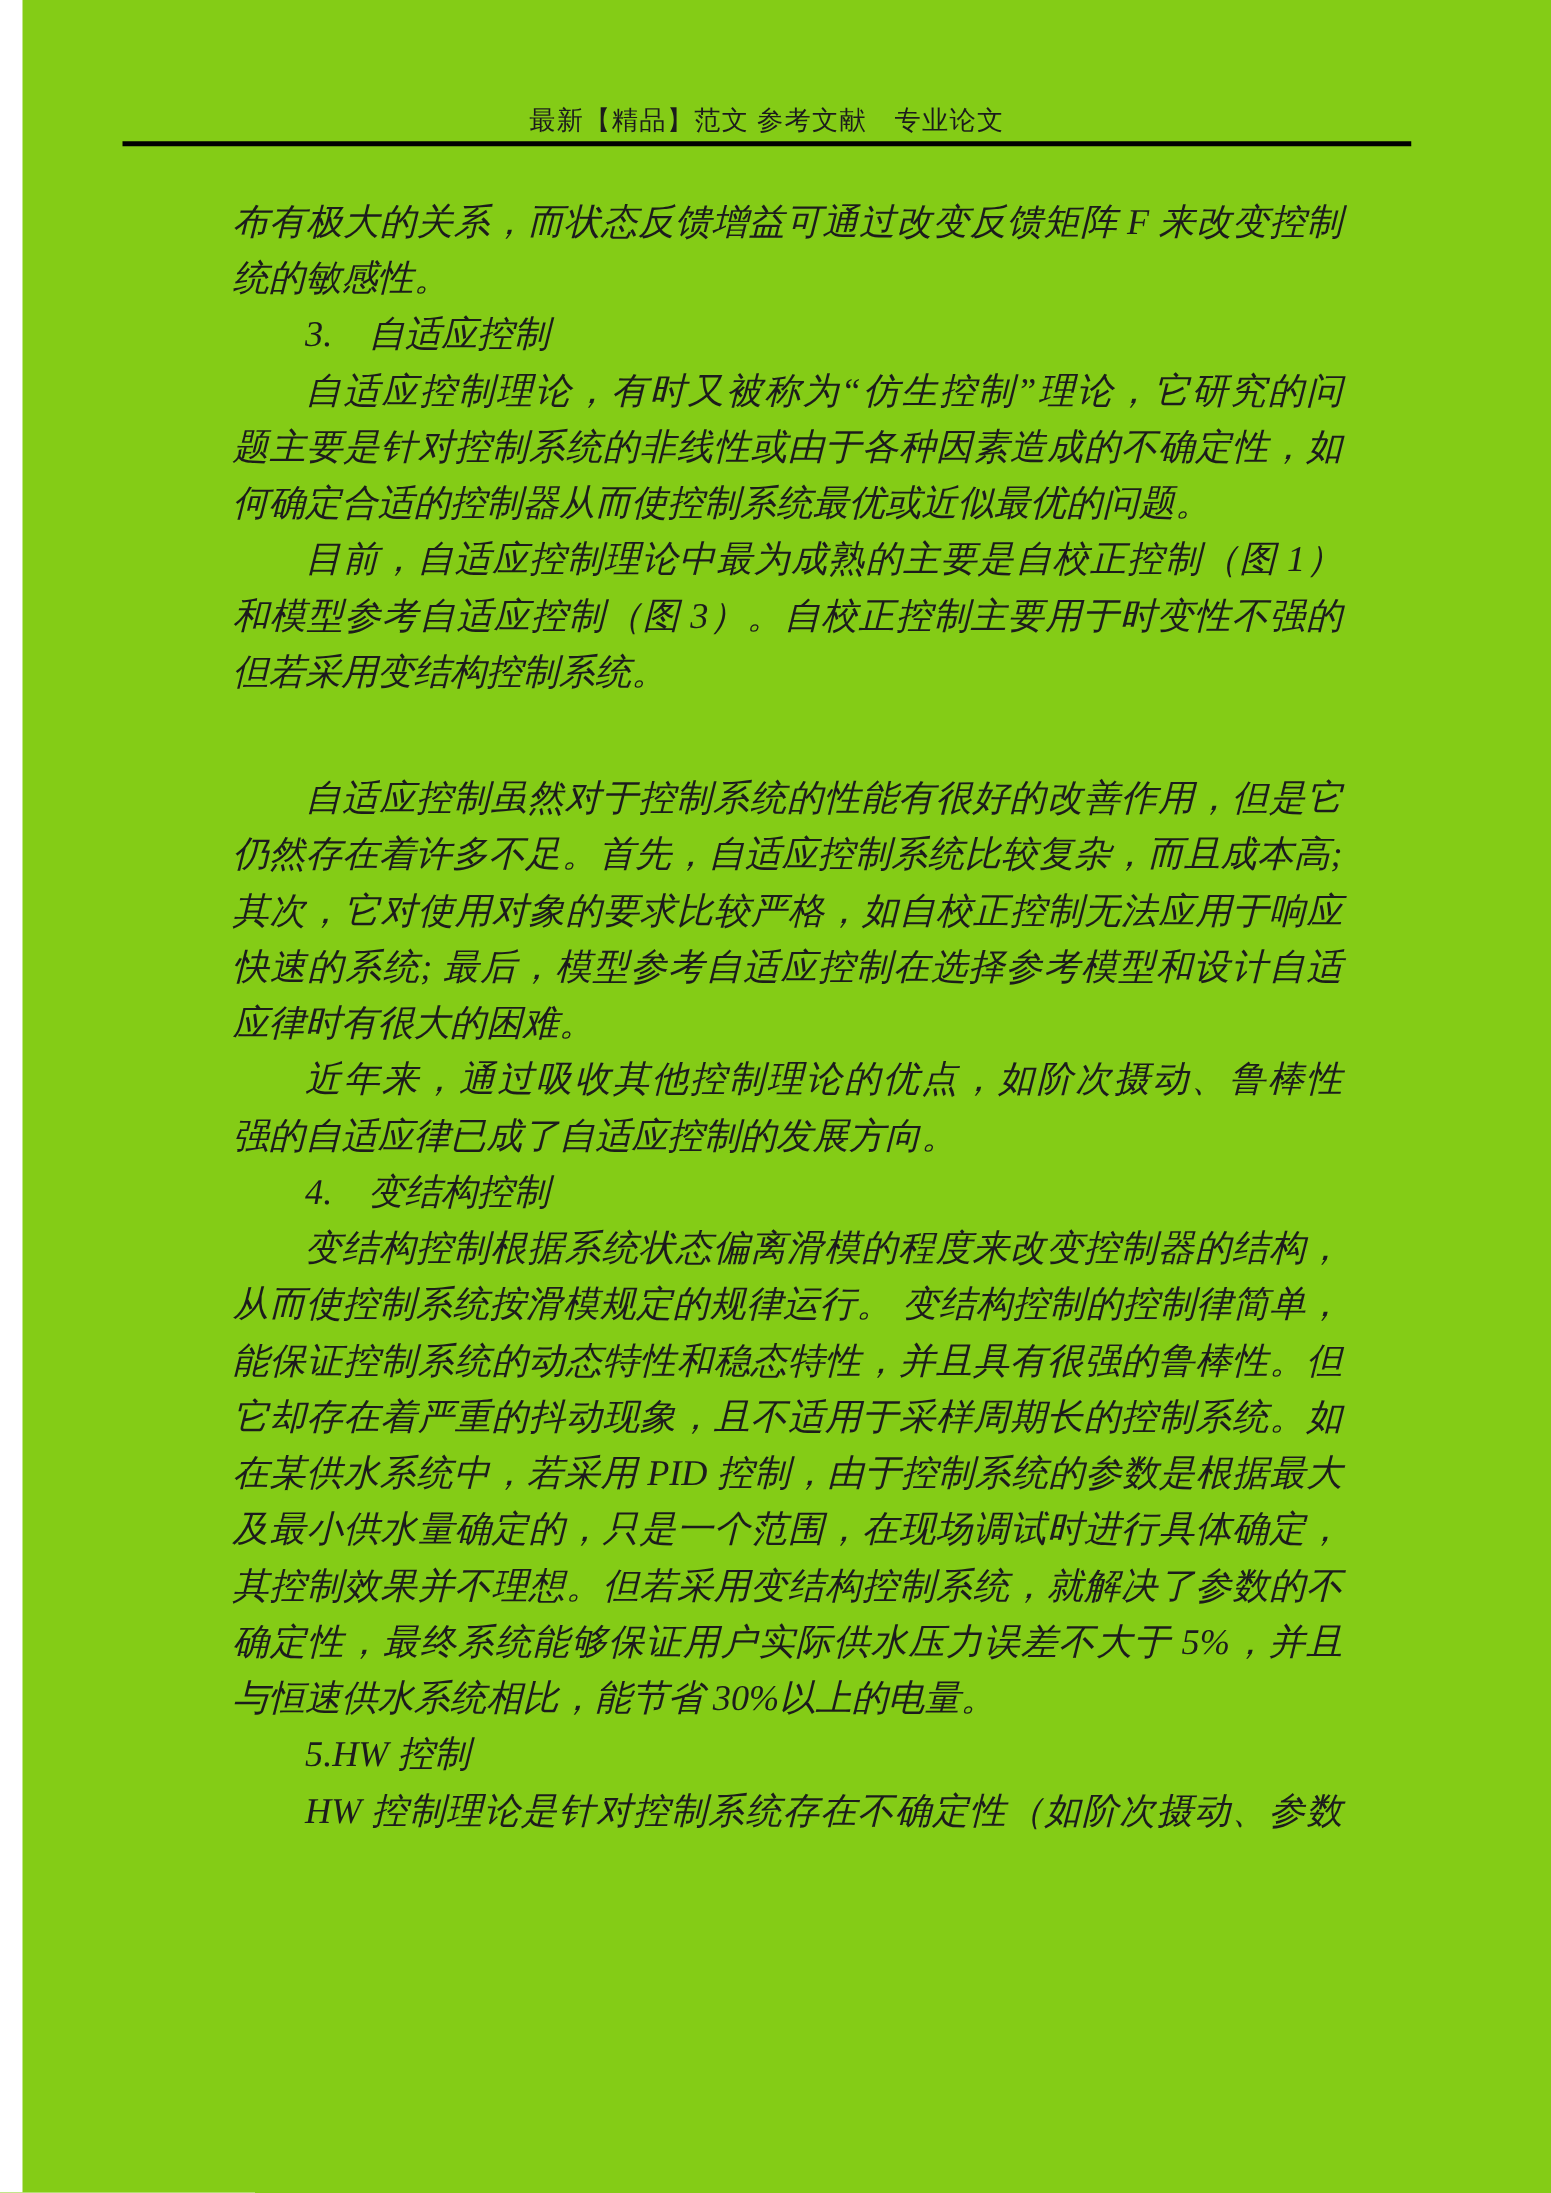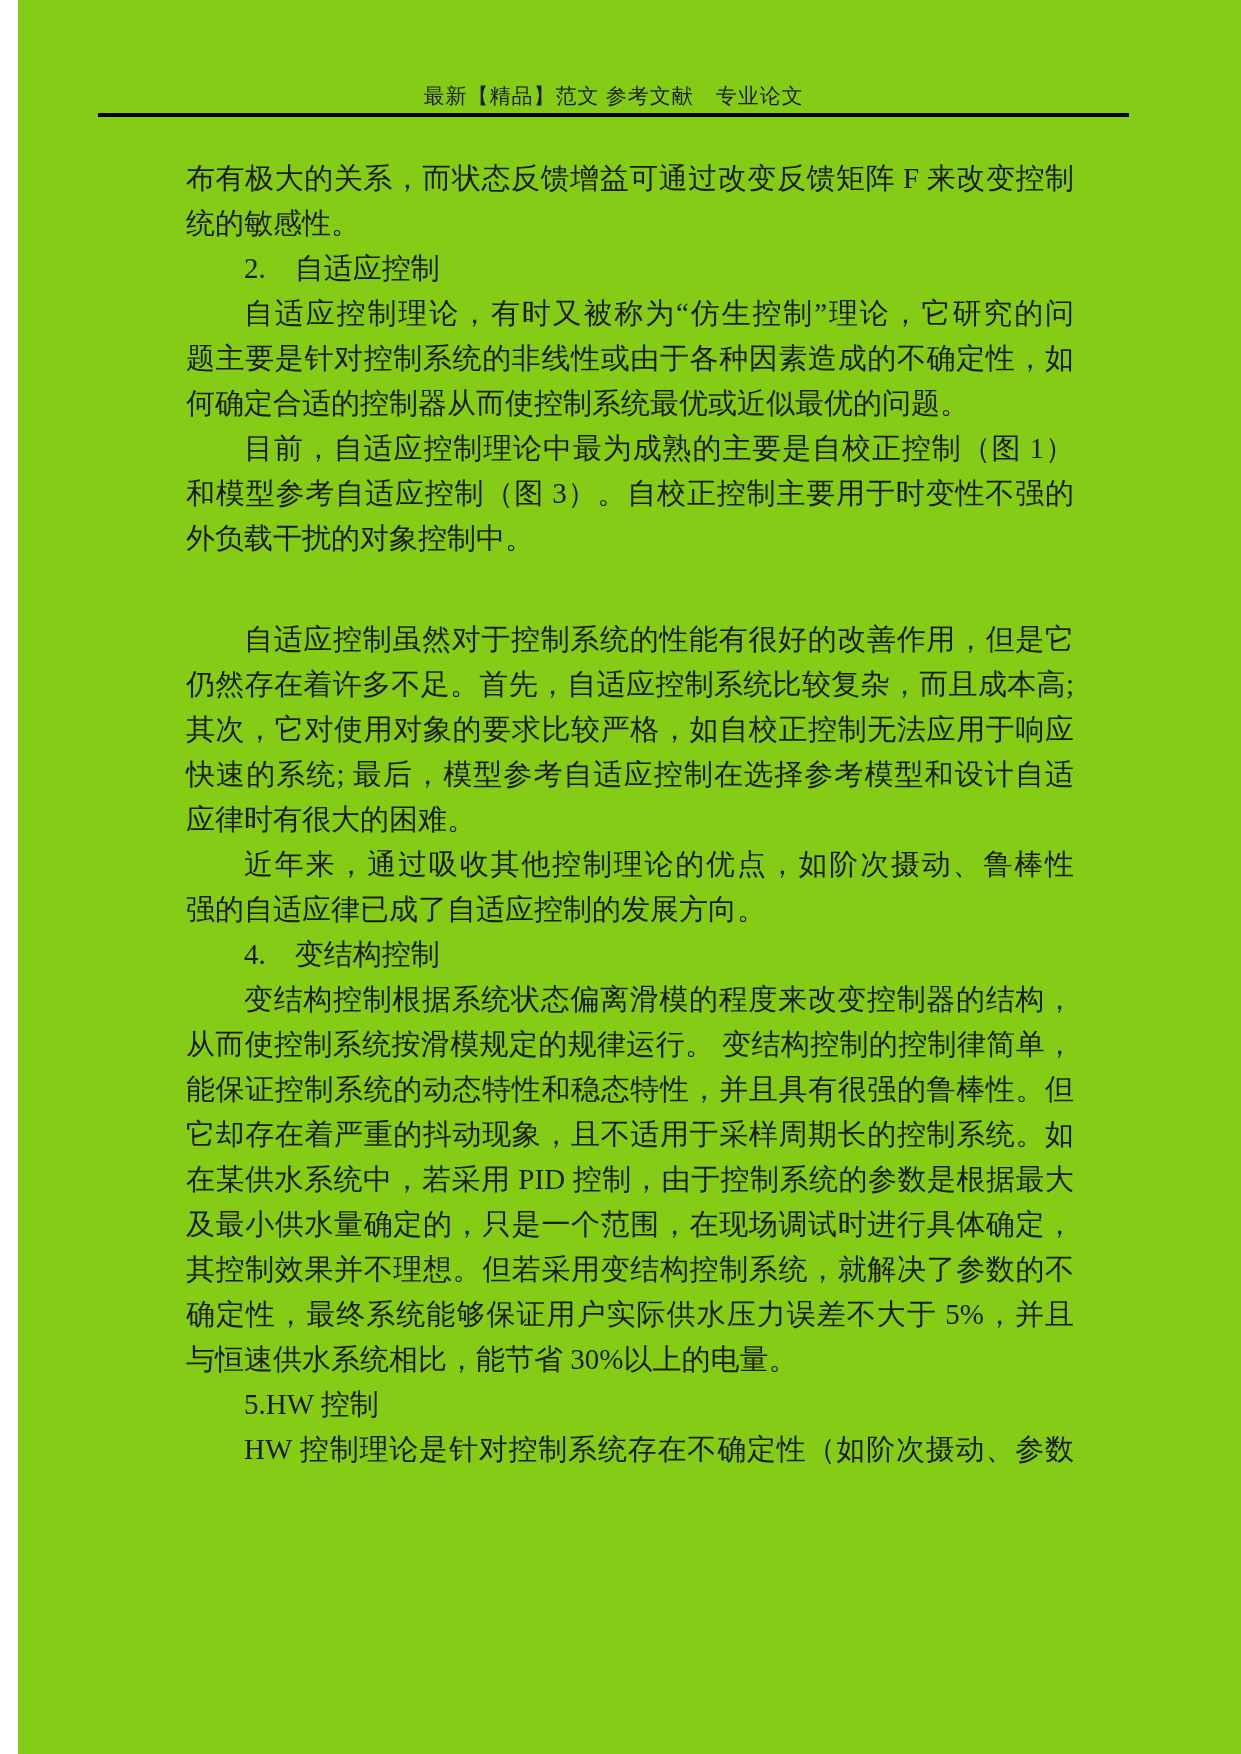--- a/index.html
+++ b/index.html
@@ -32,43 +32,43 @@
     background: #000000;
   }
   .content {
     position: absolute;
     top: 156px;
     left: 168px;
     width: 888px;
     font-size: 29px;
     line-height: 45px;
   }
-  .line { white-space: pre-wrap; }
+  .line { white-space: pre-wrap; font-style: italic; }
   .j { text-align: justify; text-align-last: justify; white-space: normal; }
   .in { text-indent: 58px; }
   .para-gap { height: 56px; }
 </style>
 </head>
 <body>
 
 <div class="page">
 
   <div class="header-text">最新【精品】范文 参考文献　专业论文</div>
   <div class="header-rule"></div>
 
   <div class="content">
     <div class="line j">布有极大的关系，而状态反馈增益可通过改变反馈矩阵 F 来改变控制</div>
     <div class="line">统的敏感性。</div>
-    <div class="line in">2.　自适应控制</div>
+    <div class="line in">3.　自适应控制</div>
     <div class="line j in">自适应控制理论，有时又被称为“仿生控制”理论，它研究的问</div>
     <div class="line j">题主要是针对控制系统的非线性或由于各种因素造成的不确定性，如</div>
     <div class="line">何确定合适的控制器从而使控制系统最优或近似最优的问题。</div>
     <div class="line j in">目前，自适应控制理论中最为成熟的主要是自校正控制（图 1）</div>
     <div class="line j">和模型参考自适应控制（图 3）。自校正控制主要用于时变性不强的</div>
-    <div class="line">外负载干扰的对象控制中。</div>
+    <div class="line">但若采用变结构控制系统。</div>
     <div class="para-gap"></div>
     <div class="line j in">自适应控制虽然对于控制系统的性能有很好的改善作用，但是它</div>
     <div class="line j">仍然存在着许多不足。首先，自适应控制系统比较复杂，而且成本高;</div>
     <div class="line j">其次，它对使用对象的要求比较严格，如自校正控制无法应用于响应</div>
     <div class="line j">快速的系统; 最后，模型参考自适应控制在选择参考模型和设计自适</div>
     <div class="line">应律时有很大的困难。</div>
     <div class="line j in">近年来，通过吸收其他控制理论的优点，如阶次摄动、鲁棒性</div>
     <div class="line">强的自适应律已成了自适应控制的发展方向。</div>
     <div class="line in">4.　变结构控制</div>
     <div class="line j in">变结构控制根据系统状态偏离滑模的程度来改变控制器的结构，</div>

